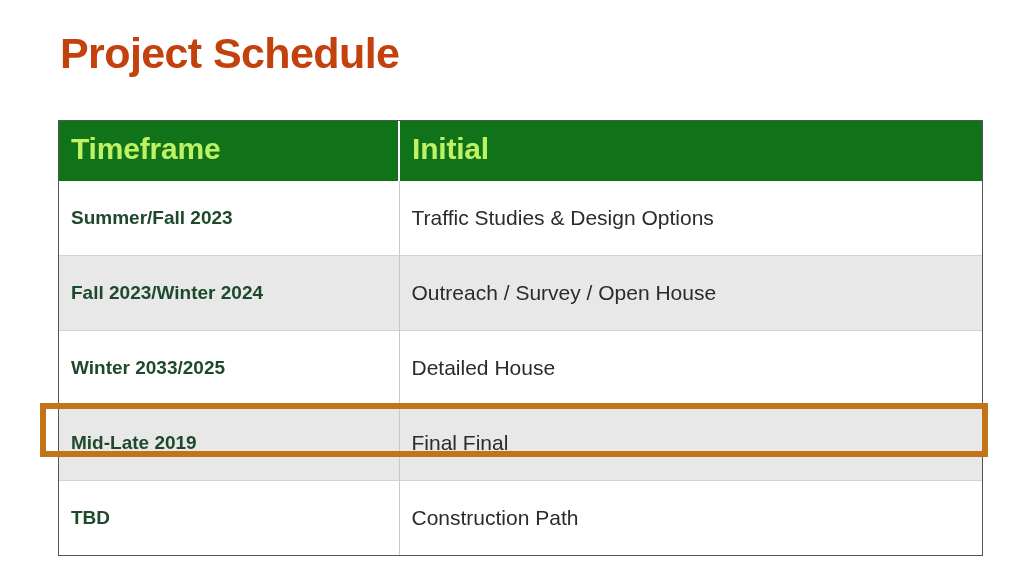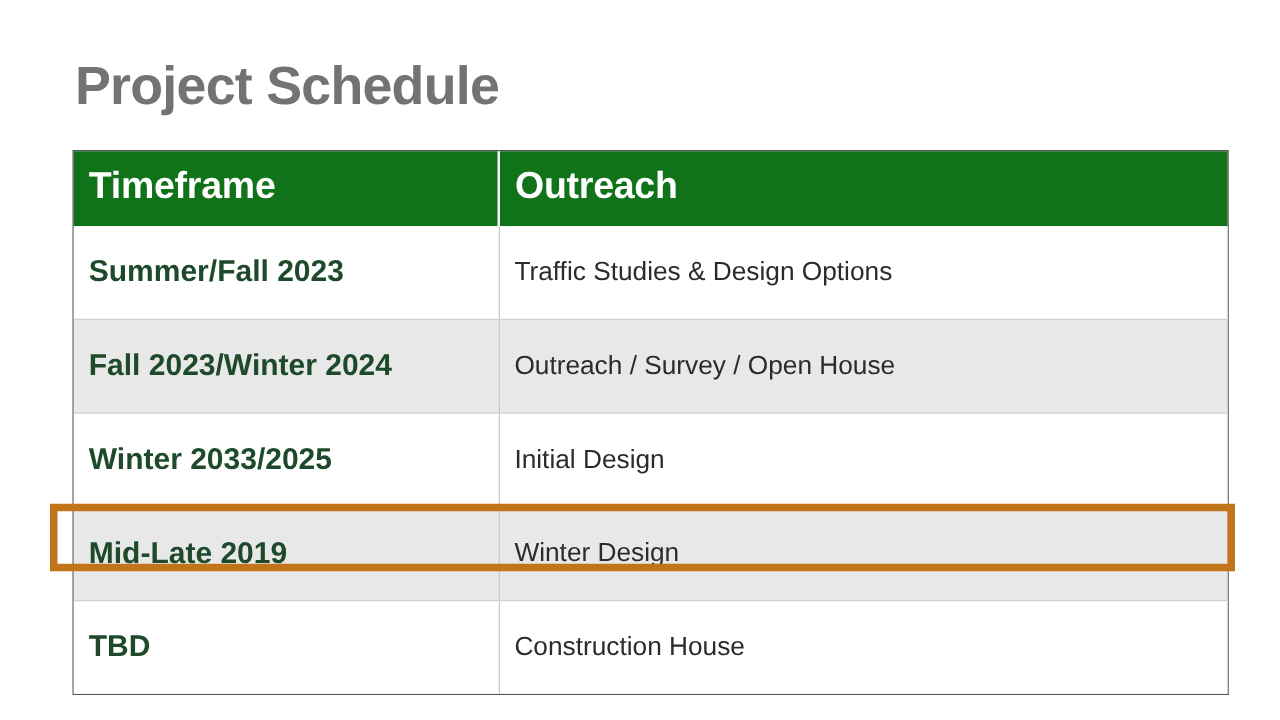--- a/index.html
+++ b/index.html
@@ -12,24 +12,24 @@
     background: #ffffff;
     font-family: "Liberation Sans", sans-serif;
     overflow: hidden;
     position: relative;
   }
 
   
   .page-title {
     position: absolute;
     left: 60px;
-    top: 46px;
+    top: 30px;
     font-size: 43px;
     font-weight: bold;
-    color: #737373;
+    color: #c2410c;
     letter-spacing: -0.6px;
     line-height: 1.1;
     white-space: nowrap;
   }
 
   
   .table-wrap {
     position: absolute;
     left: 58px;
     top: 120px;
@@ -46,21 +46,21 @@
     border-collapse: collapse;
     table-layout: fixed;
   }
 
   table.schedule col.col-timeframe { width: 340px; }
   table.schedule col.col-activity  { width: auto; }
 
   
   thead tr.header-row th {
     background: #107319;
-    color: #ffffff;
+    color: #bef264;
     font-size: 30px;
     font-weight: bold;
     text-align: left;
     padding: 6px 0 10px 12px;
     height: 60px;
     box-sizing: border-box;
     letter-spacing: -0.2px;
     vertical-align: middle;
   }
   thead tr.header-row th.th-timeframe {
@@ -76,21 +76,21 @@
   tbody tr.data-row.tall    { height: 68px; }
 
   tbody td {
     vertical-align: middle;
     padding: 4px 0 4px 12px;
     box-sizing: border-box;
   }
   tbody td.cell-timeframe {
     color: #1e4a2b;
     font-weight: bold;
-    font-size: 24px;
+    font-size: 19px;
     line-height: 1.25;
     border-right: 1px solid #c9c9c9;
     padding-right: 8px;
   }
   tbody td.cell-activity {
     color: #2b2b2b;
     font-weight: normal;
     font-size: 21px;
     line-height: 1.25;
   }
@@ -119,41 +119,41 @@
 
 <div class="table-wrap">
   <table class="schedule">
     <colgroup>
       <col class="col-timeframe">
       <col class="col-activity">
     </colgroup>
     <thead>
       <tr class="header-row">
         <th class="th-timeframe">Timeframe</th>
-        <th class="th-activity">Outreach</th>
+        <th class="th-activity">Initial</th>
       </tr>
     </thead>
     <tbody id="table-body">
         <tr class="data-row plain">
           <td class="cell-timeframe">Summer/Fall 2023</td>
           <td class="cell-activity">Traffic Studies &amp; Design Options</td>
         </tr>
         <tr class="data-row stripe">
           <td class="cell-timeframe">Fall 2023/Winter 2024</td>
           <td class="cell-activity">Outreach / Survey / Open House</td>
         </tr>
         <tr class="data-row plain">
           <td class="cell-timeframe">Winter 2033/2025</td>
-          <td class="cell-activity">Initial Design</td>
+          <td class="cell-activity">Detailed House</td>
         </tr>
         <tr class="data-row stripe">
           <td class="cell-timeframe">Mid-Late 2019</td>
-          <td class="cell-activity">Winter Design</td>
+          <td class="cell-activity">Final Final</td>
         </tr>
         <tr class="data-row plain">
           <td class="cell-timeframe">TBD</td>
-          <td class="cell-activity">Construction House</td>
+          <td class="cell-activity">Construction Path</td>
         </tr>
       </tbody>
   </table>
 </div>
 
 <div class="highlight-box"></div>
 
 </body></html>

